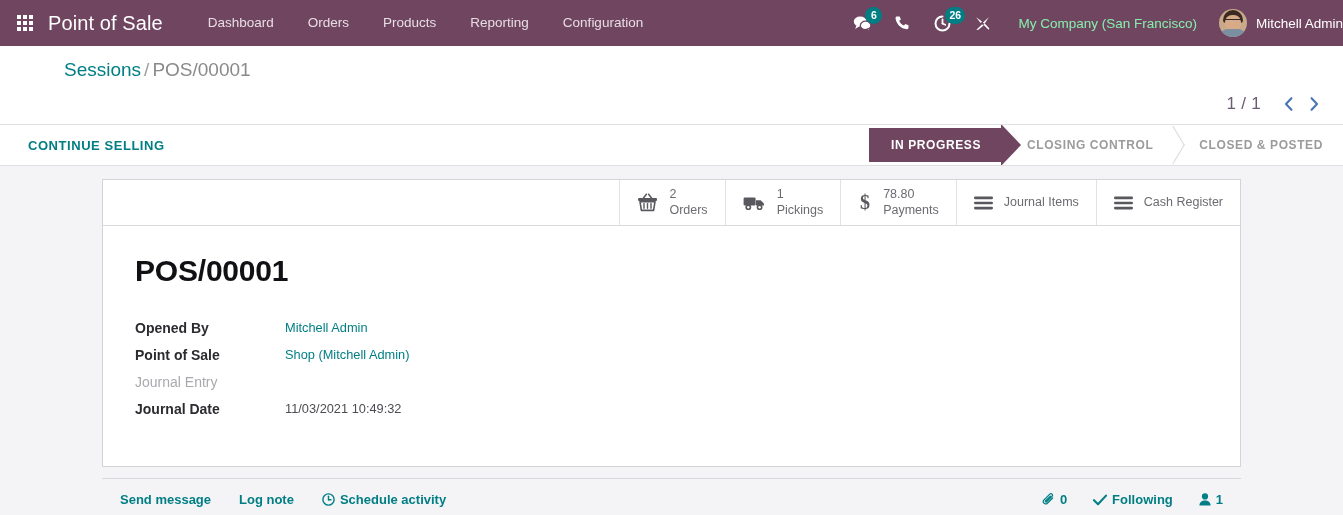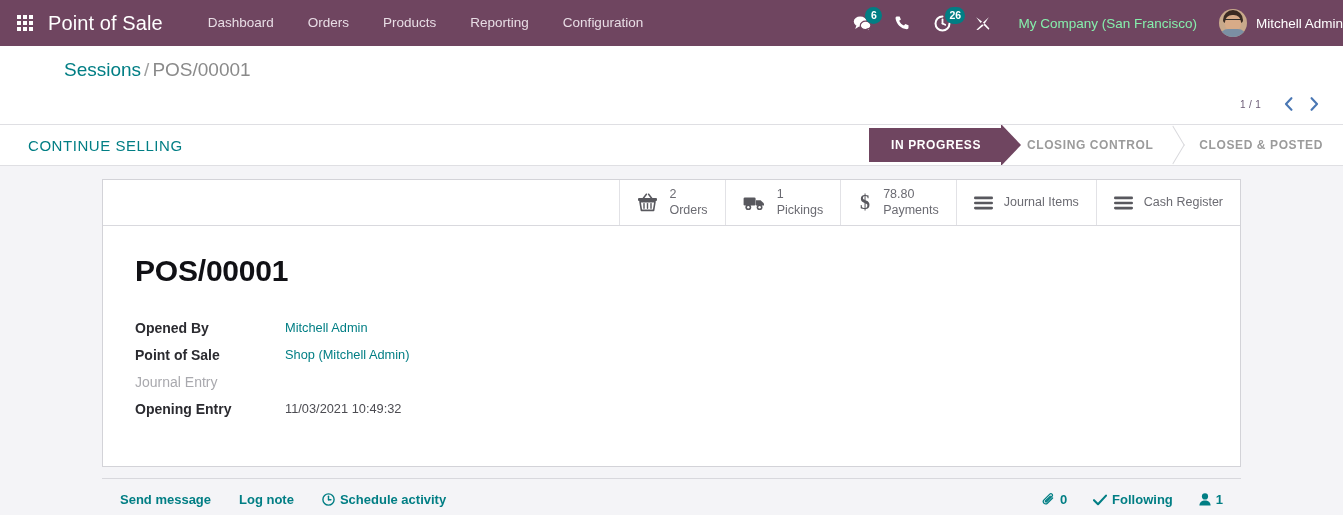--- a/index.html
+++ b/index.html
@@ -149,21 +149,21 @@
   .cp-bottom {
     display: flex;
     align-items: center;
     justify-content: flex-end;
     height: 38px;
     padding-bottom: 2px;
   }
   .pager {
     display: flex;
     align-items: center;
-    font-size: 10px;
+    font-size: 17px;
     color: #6b5b75;
   }
   .pager-value { padding-right: 14px; letter-spacing: .3px; }
   .pager-btn {
     width: 26px; height: 26px;
     display: flex; align-items: center; justify-content: center;
     color: #4a77b4;
     cursor: pointer;
     font-size: 17px;
   }
@@ -174,22 +174,22 @@
     border-bottom: 1px solid #dfdfe3;
     height: 41px;
     display: flex;
     align-items: center;
     padding-left: 26px;
     position: relative;
     overflow: hidden;
   }
   .btn-continue {
     color: #017e84;
-    font-size: 15px;
-    font-weight: 400;
+    font-size: 13px;
+    font-weight: 700;
     letter-spacing: .55px;
     cursor: pointer;
     background: none;
     border: none;
     padding: 5px 2px;
     font-family: inherit;
   }
 
   .statusbar {
     margin-left: auto;
@@ -546,21 +546,21 @@
         </tr>
         <tr>
           <td class="fld-label">Point of Sale</td>
           <td class="fld-value link">Shop (Mitchell Admin)</td>
         </tr>
         <tr>
           <td class="fld-label empty">Journal Entry</td>
           <td class="fld-value"></td>
         </tr>
         <tr>
-          <td class="fld-label">Opening Entry</td>
+          <td class="fld-label">Journal Date</td>
           <td class="fld-value">11/03/2021 10:49:32</td>
         </tr>
       </tbody>
         </table>
     </div>
 
   </div>
 
   <div class="chatter">
     <div class="chatter-left">

